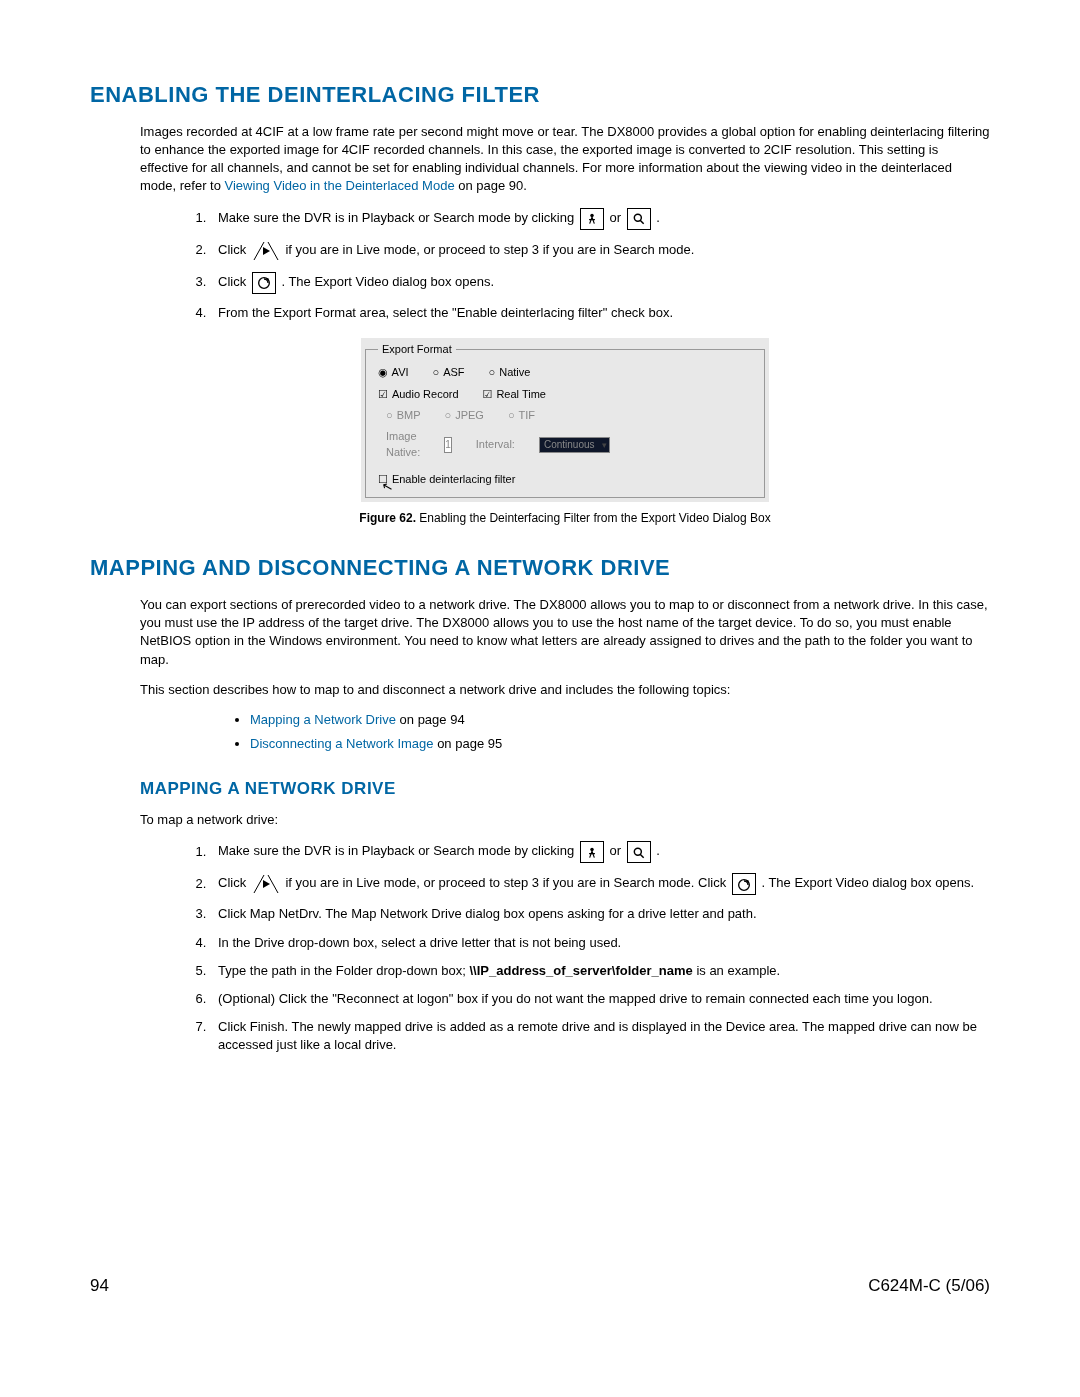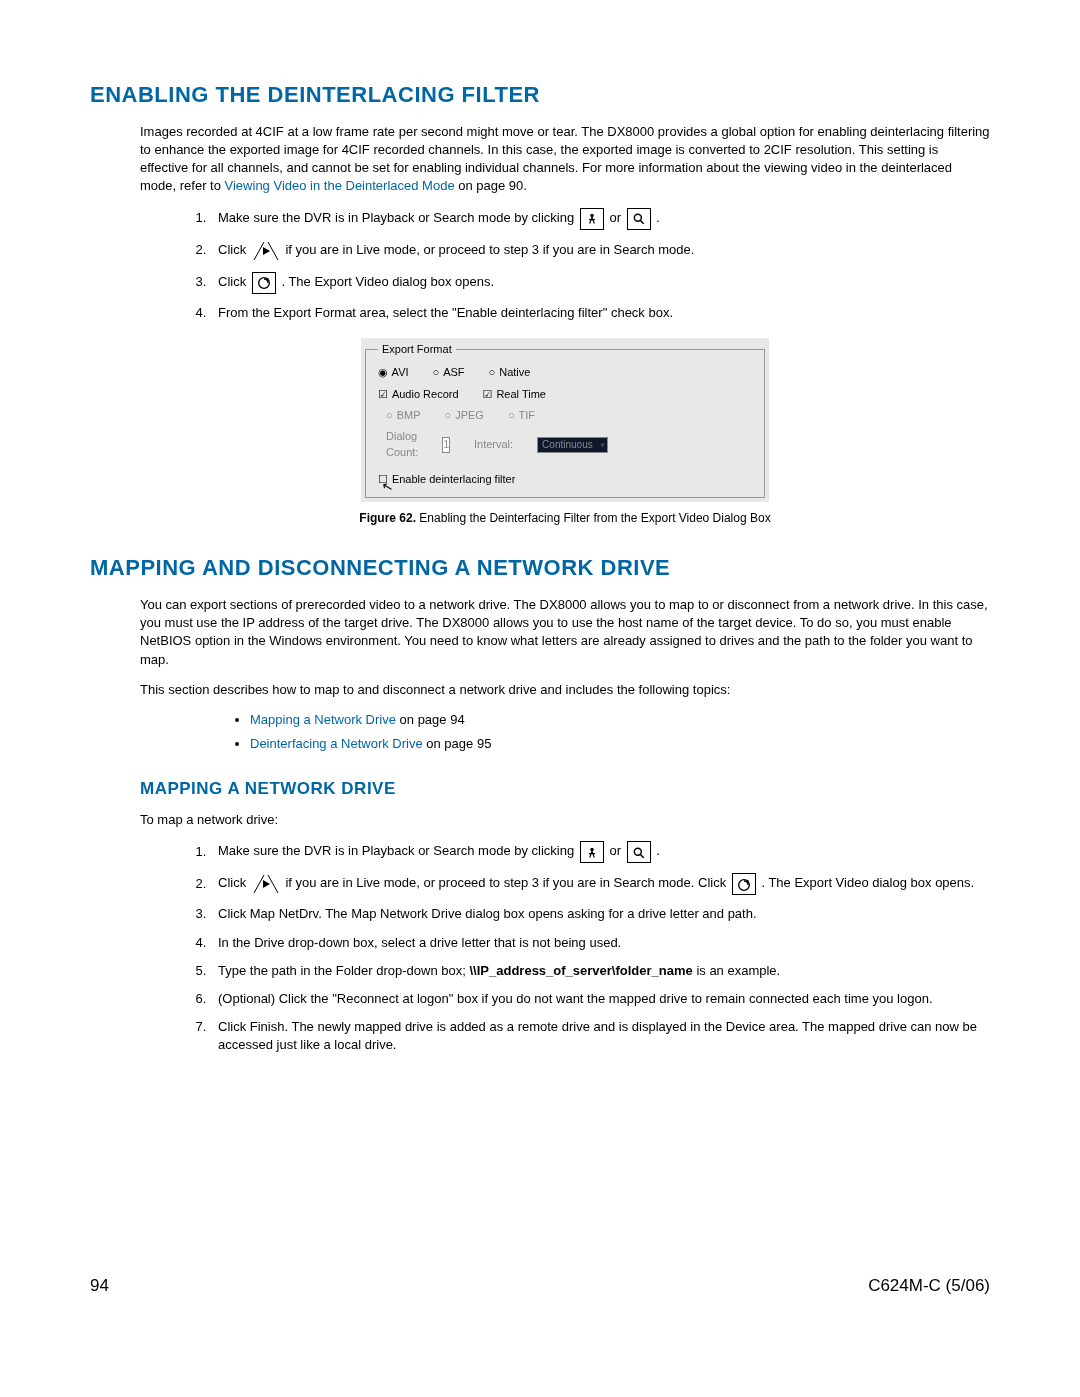--- a/index.html
+++ b/index.html
@@ -195,21 +195,21 @@
               <span class="fs-col grey">
                   <span>○</span>
                   <span>JPEG</span>
                 </span>
               <span class="fs-col grey">
                   <span>○</span>
                   <span>TIF</span>
                 </span>
             </div>
             <div class="fs-row grey">
-              <span>Dialog Count:</span>
+              <span>Image Native:</span>
               <span class="spin">1</span>
               <span>Interval:</span>
               <span class="sel">Continuous</span>
             </div>
           </div>
         </div>
         <div class="enable-row">
           <span>☐</span>
           <span style="font-size:11px;">Enable deinterlacing filter</span>
           <span class="cursor">↖</span>
@@ -226,21 +226,21 @@
 
 <div class="body-indent">
   <p>You can export sections of prerecorded video to a network drive. The DX8000 allows you to map to or disconnect from a network drive. In this case, you must use the IP address of the target drive. The DX8000 allows you to use the host name of the target device. To do so, you must enable NetBIOS option in the Windows environment. You need to know what letters are already assigned to drives and the path to the folder you want to map.</p>
   <p>This section describes how to map to and disconnect a network drive and includes the following topics:</p>
 
   <ul class="bullets">
     <li>
       <span class="link">Mapping a Network Drive</span><span> on page 94</span>
     </li>
     <li>
-      <span class="link">Deinterfacing a Network Drive</span><span> on page 95</span>
+      <span class="link">Disconnecting a Network Image</span><span> on page 95</span>
     </li>
   </ul>
 
   <h2>MAPPING A NETWORK DRIVE</h2>
 
   <p>To map a network drive:</p>
 
   <ol>
     <li>
       <span>Make sure the DVR is in Playback or Search mode by clicking </span>

